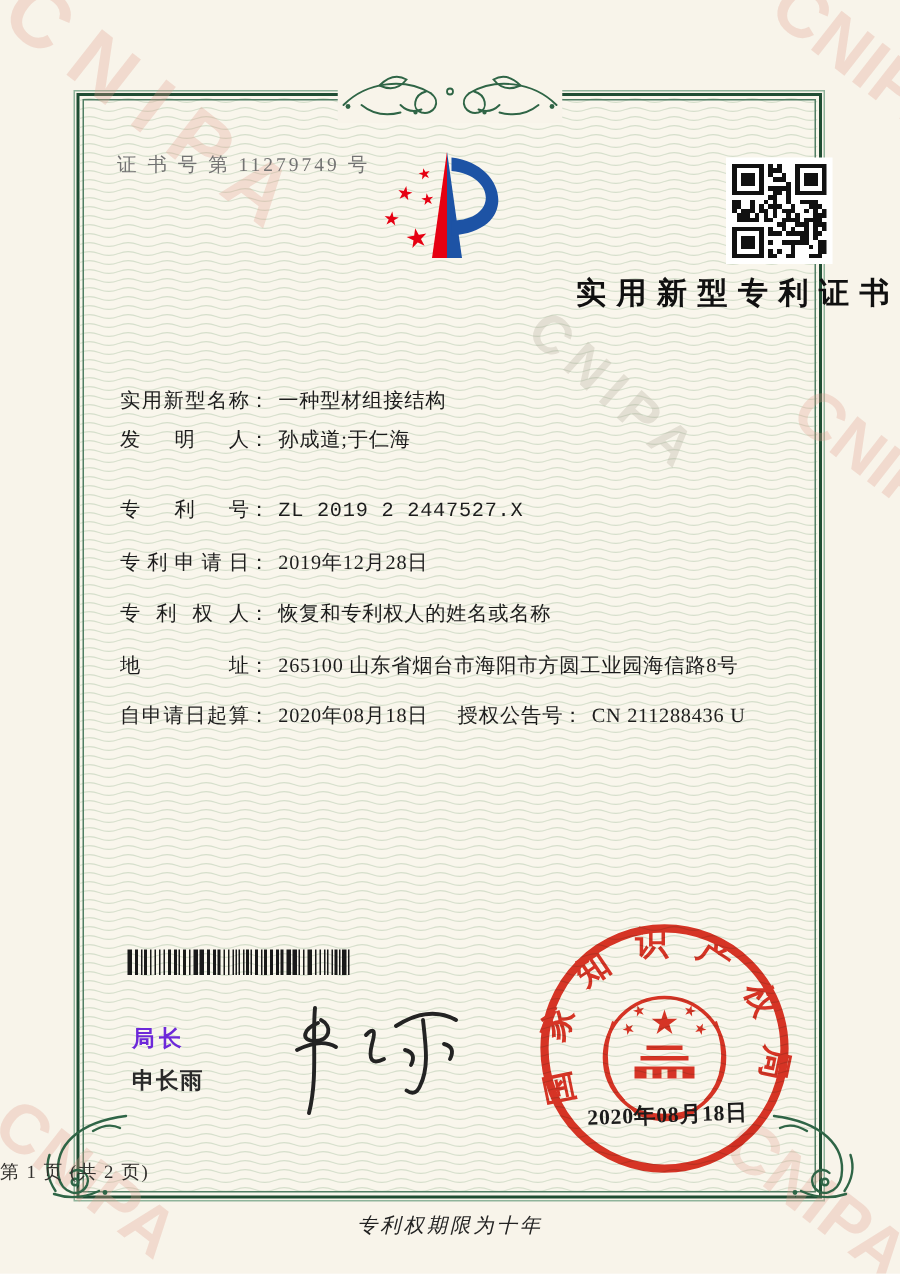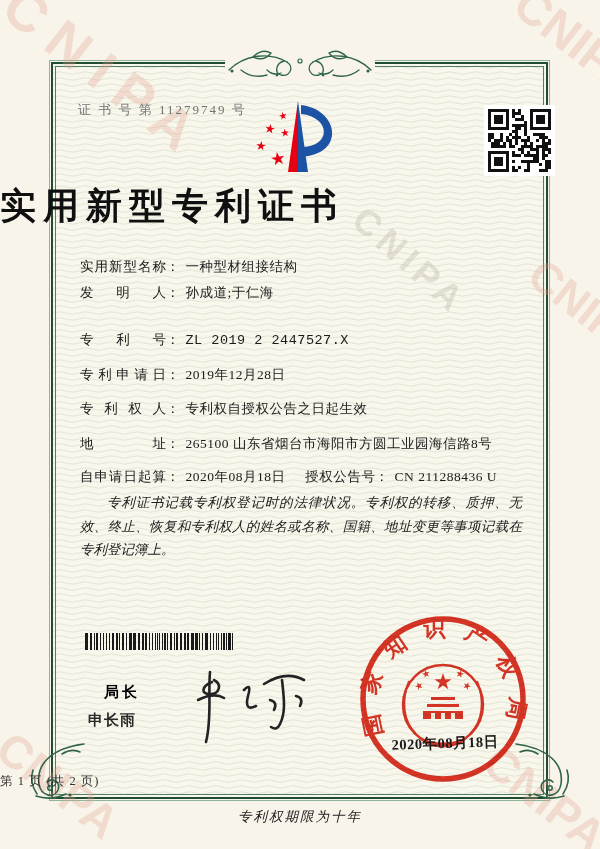--- a/index.html
+++ b/index.html
@@ -54,22 +54,22 @@
   .cert-no{
     left:78px;top:101px;
     font-size:13px;letter-spacing:2px;color:#737373;
   }
   .logo{left:240px;top:96px;}
   .qr{
     left:484px;top:105px;width:71px;height:71px;
     background:#fff;padding:4px;
   }
   .title{
-    left:0;top:182px;width:600px;text-align:left;
-    font-size:36px;font-weight:bold;letter-spacing:7px;color:#101010;
+    left:0;top:182px;width:600px;text-align:right;
+    font-size:20px;font-weight:bold;letter-spacing:7px;color:#101010;
   }
   .field-row{left:80px;font-size:13.5px;white-space:nowrap;}
   .flabel{
     display:inline-block;width:86px;
     text-align:justify;text-align-last:justify;
     vertical-align:top;
   }
   .fcolon{display:inline-block;margin-right:6px;}
   .fvalue{letter-spacing:.5px;text-align:right;}
   .grant-pair2{position:absolute;left:225px;top:0;}
@@ -79,23 +79,23 @@
     font-size:13.5px;line-height:23.5px;
     font-style:italic;text-align:justify;color:#222;
   }
   .legal p{text-indent:2em;}
   .barcode{
     left:85px;top:633px;width:156px;height:17px;
     display:flex;align-items:stretch;
   }
   .barcode .bar{background:#191919;height:100%;}
   .signer-title{
-    left:104px;top:683px;font-size:15px;font-weight:bold;
+    left:88px;top:683px;font-size:15px;font-weight:bold;
     font-family:"Liberation Sans","DejaVu Sans",sans-serif;
-    letter-spacing:3px;color:#000000;
+    letter-spacing:3px;color:#6d28d9;
   }
   .signer-name{
     left:88px;top:711px;font-size:15px;font-weight:bold;
     font-family:"Liberation Sans","DejaVu Sans",sans-serif;
     letter-spacing:1px;color:#2a2a2a;
   }
   .signature{left:172px;top:660px;}
   .seal{left:357px;top:613px;mix-blend-mode:multiply;opacity:.95;}
   .seal-date{
     left:366px;top:734px;width:158px;text-align:center;
@@ -442,34 +442,33 @@
 <div class="abs content field-row" style="top:284px;">
   <span class="flabel">发明人</span><span class="fcolon">：</span><span class="fvalue">孙成道;于仁海</span>
 </div>
 <div class="abs content field-row" style="top:331px;font-family:Liberation Mono, monospace;">
   <span class="flabel">专利号</span><span class="fcolon">：</span><span class="fvalue">ZL 2019 2 2447527.X</span>
 </div>
 <div class="abs content field-row" style="top:366px;">
   <span class="flabel">专利申请日</span><span class="fcolon">：</span><span class="fvalue">2019年12月28日</span>
 </div>
 <div class="abs content field-row" style="top:400px;">
-  <span class="flabel">专利权人</span><span class="fcolon">：</span><span class="fvalue">专利权自授权公告之日起生效</span>
+  <span class="flabel">专利权人</span><span class="fcolon">：</span><span class="fvalue">恢复和专利权人的姓名或名称</span>
 </div>
 <div class="abs content field-row" style="top:435px;">
   <span class="flabel">地址</span><span class="fcolon">：</span><span class="fvalue">265100 山东省烟台市海阳市方圆工业园海信路8号</span>
 </div>
 <div class="abs content field-row" style="top:468px;">
   <span class="flabel">自申请日起算</span><span class="fcolon">：</span><span class="fvalue">2020年08月18日</span>
   <span class="grant-pair2">
     <span class="flabel">授权公告号</span><span class="fcolon">：</span><span class="fvalue">CN 211288436 U</span>
   </span>
 </div>
 
 <div class="abs content legal">
-  <p>专利证书记载专利权登记时的法律状况。专利权的转移、质押、无效、终止、恢复和专利权人的姓名或名称、国籍、地址变更等事项记载在专利登记簿上。</p>
 </div>
 
 <div class="abs content barcode" id="barcode">
     <div class="bar" style="width:3px;margin-right:2px;"></div>
     <div class="bar" style="width:2px;margin-right:2px;"></div>
     <div class="bar" style="width:1px;margin-right:1px;"></div>
     <div class="bar" style="width:2px;margin-right:2px;"></div>
     <div class="bar" style="width:1px;margin-right:2px;"></div>
     <div class="bar" style="width:1px;margin-right:2px;"></div>
     <div class="bar" style="width:1px;margin-right:2px;"></div>

